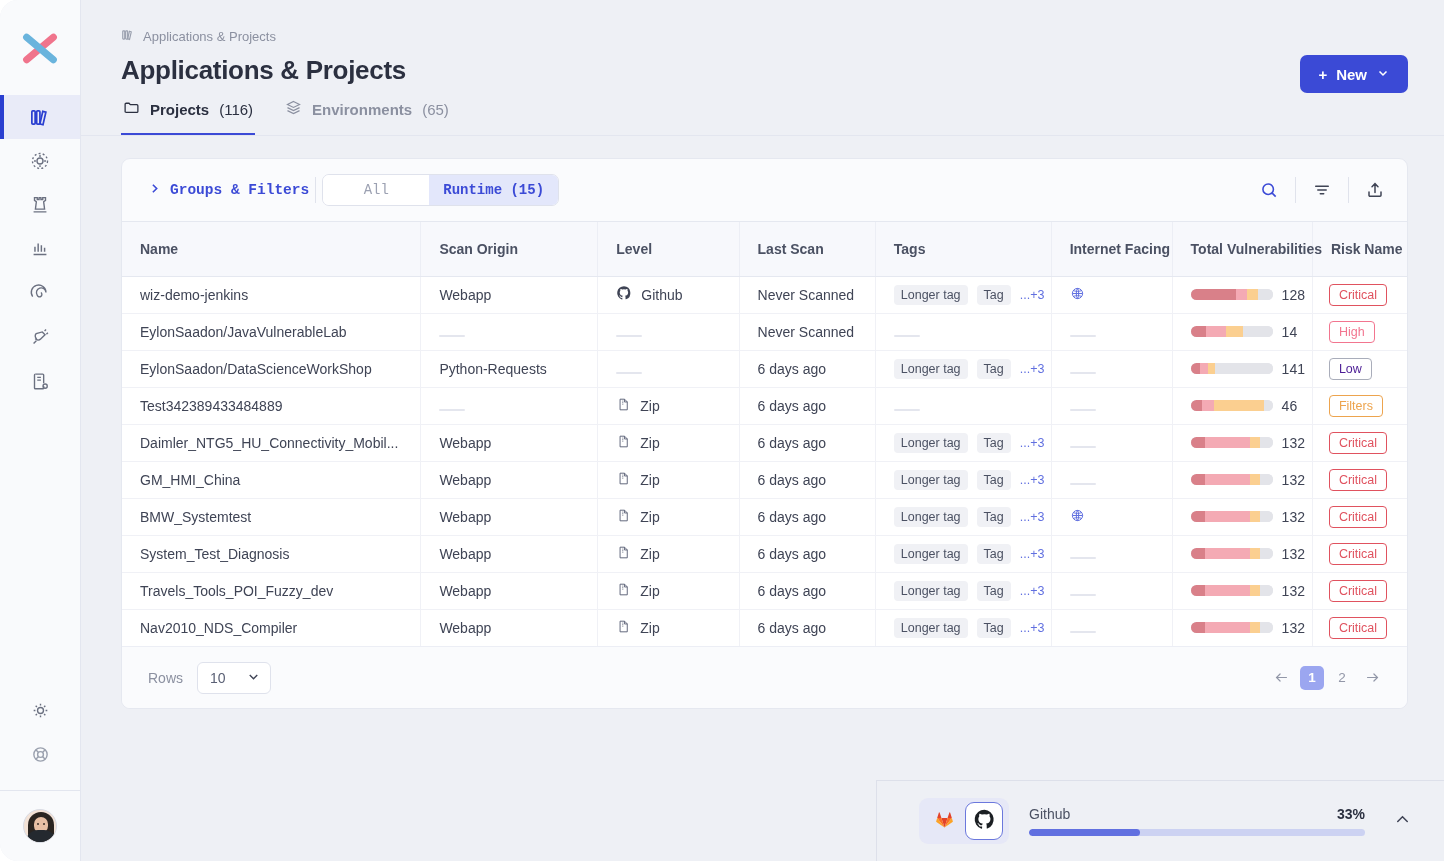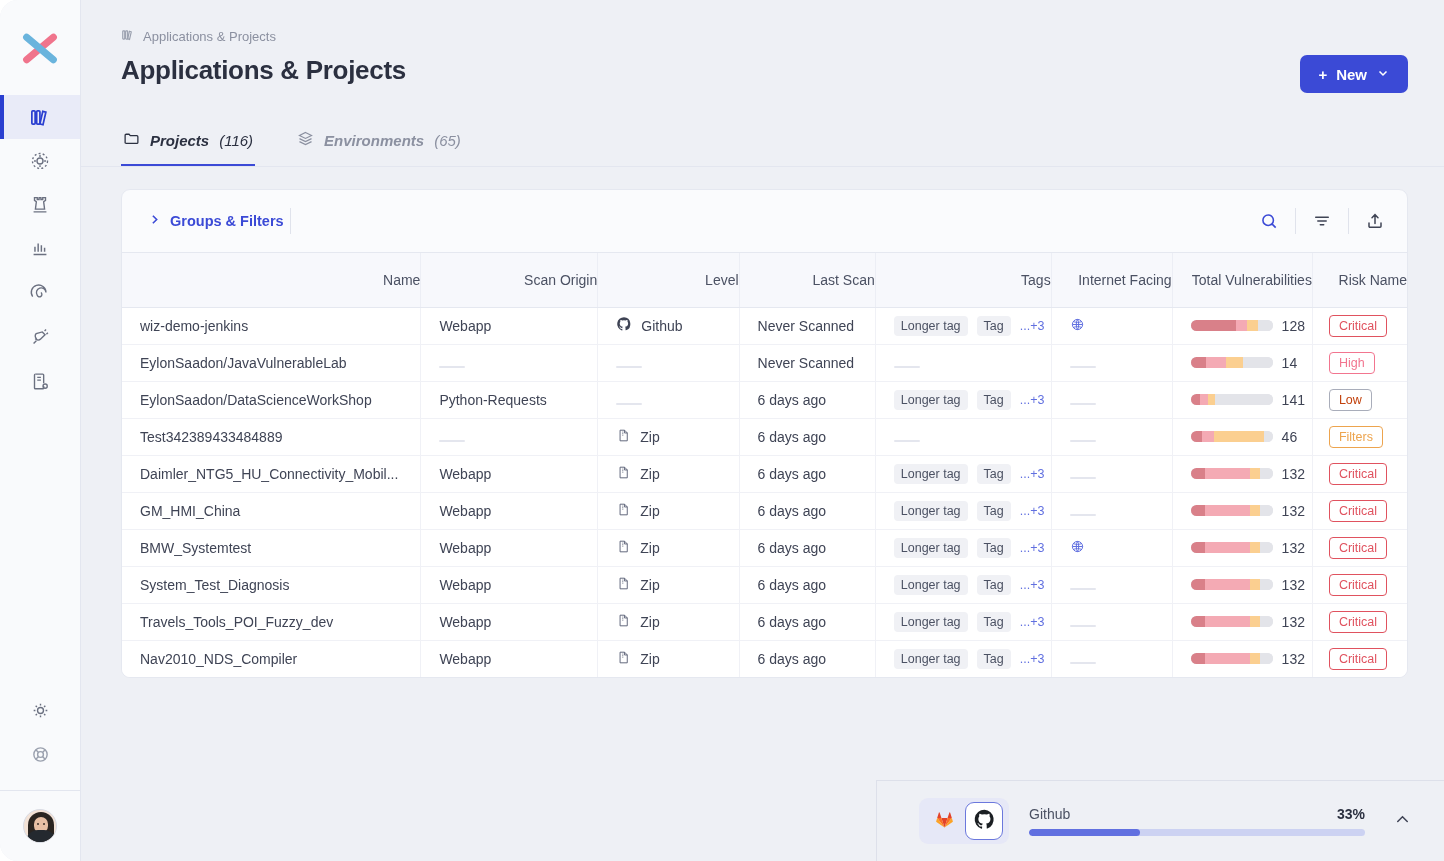--- a/index.html
+++ b/index.html
@@ -68,21 +68,21 @@
   .breadcrumb { display:flex; align-items:center; gap:8px; color:#8b90a0; font-size:13px; }
   .page-title-row { display:flex; align-items:flex-start; justify-content:space-between; margin-top:10px; }
   .page-title { font-size:26px; font-weight:700; color:#2b3040; letter-spacing:-0.3px; }
   .new-btn {
     background:#3b4ad6; color:#fff; border:none; border-radius:7px;
     height:38px; padding:0 18px; font-size:15px; font-weight:700;
     display:flex; align-items:center; gap:9px; cursor:pointer;
     font-family:"Liberation Sans", sans-serif;
   }
 
-  .tabs { display:flex; gap:40px; padding: 0 40px; margin-top:31px;font-style:italic; }
+  .tabs { display:flex; gap:28px; padding: 0 40px; margin-top:0; }
   .tab {
     display:flex; align-items:center; gap:10px;
     padding: 6px 2px 14px; cursor:pointer;
     font-size:15px; color:#8b90a0;
     border-bottom: 2.5px solid transparent;
   }
   .tab .tlabel { font-weight:700; }
   .tab .tcount { font-weight:400; }
   .tab.active { color:#2b3040; border-bottom-color:#3b4ad6; }
   .tabs-rule { height:1px; background:#e3e6ef; margin: 0 0 0 0; }
@@ -91,41 +91,41 @@
   .card {
     margin: 22px 36px 0 40px;
     background:#fafbfd;
     border:1px solid #e5e8f0;
     border-radius:9px;
     overflow:hidden;
     display:flex; flex-direction:column;
   }
   .toolbar {
     height:62px; display:flex; align-items:center;
-    padding: 0 22px 0 26px; gap:6px;
+    padding: 0 22px 0 26px; gap:6px;font-family:Liberation Mono, monospace;
   }
   .gf { display:flex; align-items:center; gap:9px; color:#3b4ad6; font-size:14.5px; font-weight:700; cursor:pointer; }
   .tb-divider { width:1px; height:26px; background:#e0e3ec; }
   .seg {
     display:flex; border:1px solid #dfe2ec; border-radius:7px; overflow:hidden; height:32px;
   }
   .seg div {
     min-width:106px; display:flex; align-items:center; justify-content:center;
     font-size:14px; color:#9ca1b2; cursor:pointer; padding:0 14px; background:#fff;
   }
   .seg div.on { background:#e3e7fb; color:#3b4ad6; font-weight:700; }
   .tb-right { margin-left:auto; display:flex; align-items:center; gap:16px; }
   .tb-icon { cursor:pointer; display:flex; align-items:center; }
 
   
   .tbl-wrap { background:#fff; border-top:1px solid #e5e8f0; }
   table { width:100%; border-collapse:collapse; table-layout:fixed; }
   thead th {
-    background:#f7f8fc; text-align:right;
-    font-size:14px; font-weight:400; color:#4b5163;
+    background:#f7f8fc; text-align:left;
+    font-size:14px; font-weight:700; color:#4b5163;
     padding: 16px 0 16px 18px; height:54px;
     border-bottom:1px solid #e5e8f0;
     border-right:1px solid #eceef5;
     white-space:nowrap;
   }
   thead th:last-child { border-right:none; }
   tbody td {
     padding: 0 0 0 18px; height:37px;
     font-size:14px; color:#3f4455;
     border-bottom:1px solid #f0f1f6;
@@ -361,20 +361,24 @@
       <div class="toolbar">
         <div class="gf">
           <span>
             <svg width="13" height="13" viewBox="0 0 24 24" fill="none" stroke="#3b4ad6" stroke-width="3">
                 <path d="M9 5l7 7-7 7"></path>
               </svg>
           </span>
           <span>Groups &amp; Filters</span>
         </div>
         <div class="tb-divider"></div>
+        <div class="seg">
+          <div>All</div>
+          <div class="on">Runtime (15)</div>
+        </div>
         <div class="tb-right">
           <div class="tb-icon">
             <svg width="20" height="20" viewBox="0 0 24 24" fill="none" stroke="#3b4ad6" stroke-width="1.9">
               <circle cx="11" cy="11" r="6.3"></circle>
                 <path d="M15.8 15.8L20 20"></path>
             </svg>
           </div>
           <div class="tb-divider"></div>
           <div class="tb-icon">
             <svg width="20" height="20" viewBox="0 0 24 24" fill="none" stroke="#3f4455" stroke-width="1.9" stroke-linecap="round">
@@ -489,21 +493,21 @@
                   <div class="cell-inner">
                     <div class="bar">
                       <span style="width:12%;background:#d98089"></span>
                       <span style="width:9%;background:#f4aab4"></span>
                       <span style="width:9%;background:#fbcf90"></span>
                       <span style="width:70%;background:#e3e4e9"></span>
                     </div>
                     <span class="bar-num">141</span>
                   </div>
                 </td>
-                <td><span class="badge" style="color:#c2410c;border-color:#a9adba">Low</span></td>
+                <td><span class="badge" style="color:#4c1d95;border-color:#a9adba">Low</span></td>
               </tr>
               <tr>
                 <td>Test342389433484889</td>
                 <td><span class="dash"></span></td>
                 <td>
                   <div class="cell-inner">
                     <span><svg width="15" height="15" viewBox="0 0 24 24" fill="none" stroke="#5a6075" stroke-width="1.5">
                         <path d="M6.5 3.5h7.2L18 7.8v12.7H6.5z"></path>
                         <path d="M13.5 3.6v4.3H18"></path>
                         <path d="M10.2 6.5h1.4M10.2 9h1.4M10.2 11.5h1.4"></path>
@@ -737,20 +741,45 @@
                     </div>
                     <span class="bar-num">132</span>
                   </div>
                 </td>
                 <td><span class="badge" style="color:#e0525f;border-color:#e0525f">Critical</span></td>
               </tr>
             </tbody>
         </table>
       </div>
 
+      <div class="card-foot">
+        <span class="rows-label">Rows</span>
+        <div class="rows-sel">
+          <span>10</span>
+          <span>
+            <svg width="15" height="15" viewBox="0 0 24 24" fill="none" stroke="#3f4455" stroke-width="2.2">
+                <path d="M6 9.5l6 6 6-6"></path>
+              </svg>
+          </span>
+        </div>
+        <div class="pager">
+          <span class="pg-arrow">
+            <svg width="17" height="17" viewBox="0 0 24 24" fill="none" stroke="#9297a8" stroke-width="1.7" stroke-linecap="round">
+                <path d="M19 12H5M10 7l-5 5 5 5"></path>
+              </svg>
+          </span>
+          <span class="pg on">1</span>
+          <span class="pg">2</span>
+          <span class="pg-arrow">
+            <svg width="17" height="17" viewBox="0 0 24 24" fill="none" stroke="#9297a8" stroke-width="1.7" stroke-linecap="round">
+                <path d="M5 12h14M14 7l5 5-5 5"></path>
+              </svg>
+          </span>
+        </div>
+      </div>
     </div>
 
     <div class="bottom-bar">
       <div class="repo-chips">
         <div class="chip">
           <span>
             <svg width="21" height="21" viewBox="0 0 24 24">
               <path d="M12 21.2l3.5-10.8h-7z" fill="#e2432a"></path>
               <path d="M12 21.2L8.5 10.4H3.6z" fill="#fc6d26"></path>
               <path d="M3.6 10.4L2.5 13.9a.8.8 0 0 0 .3.9l9.2 6.4z" fill="#fca326"></path>

